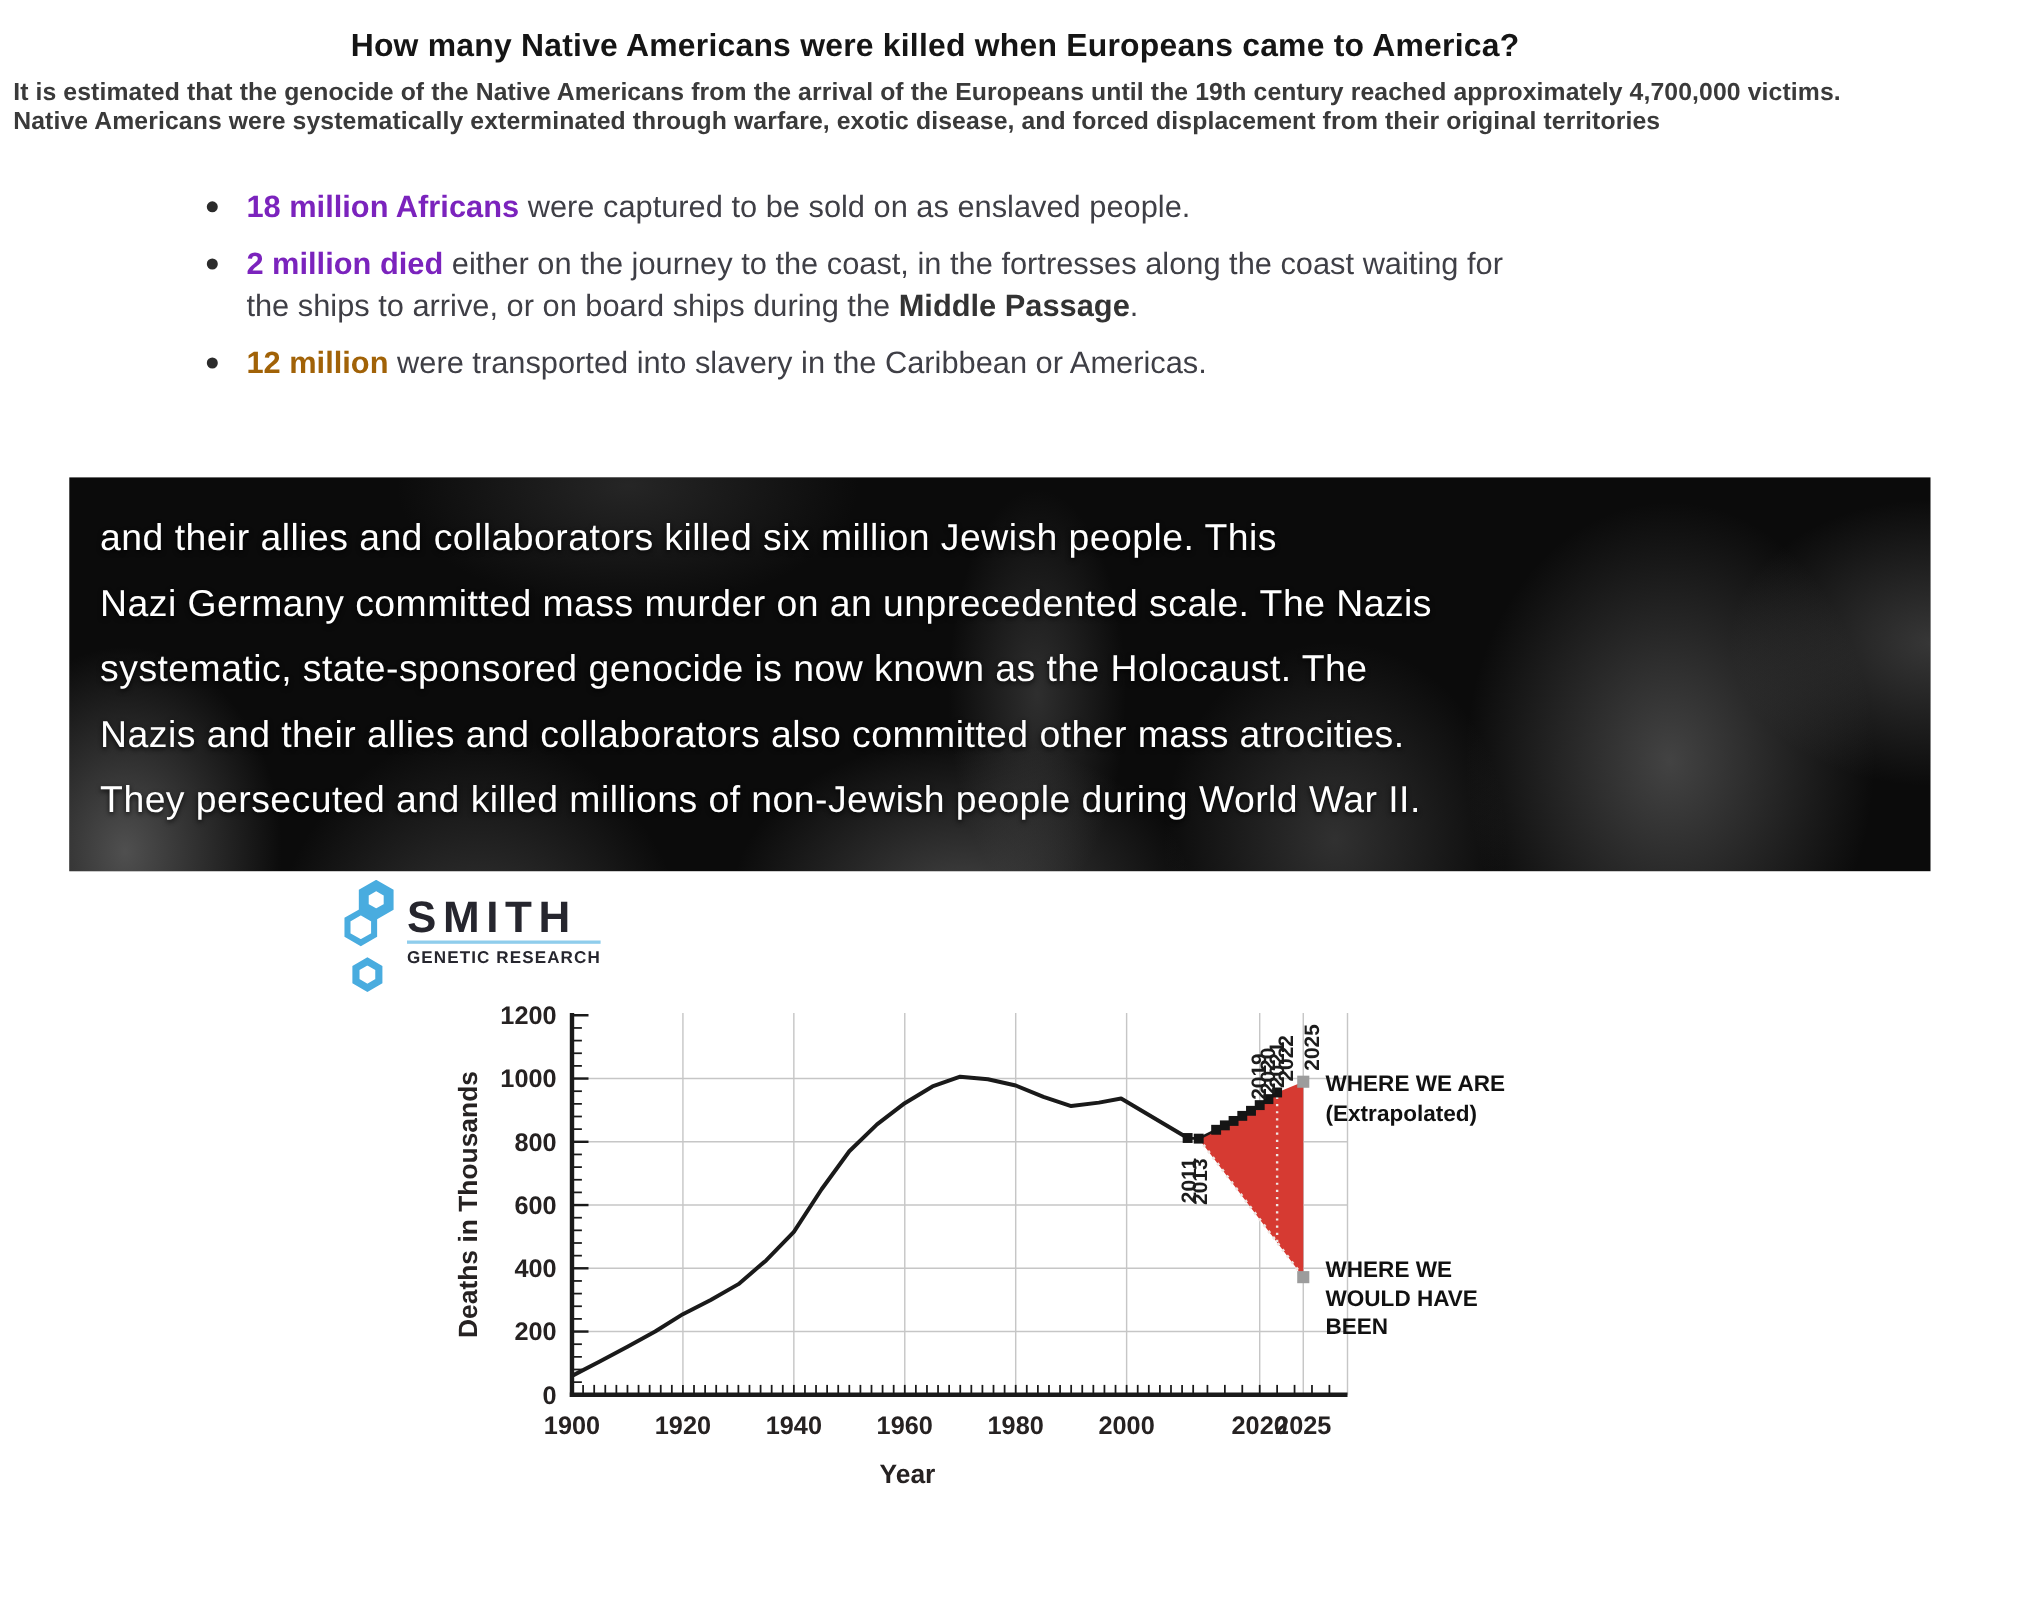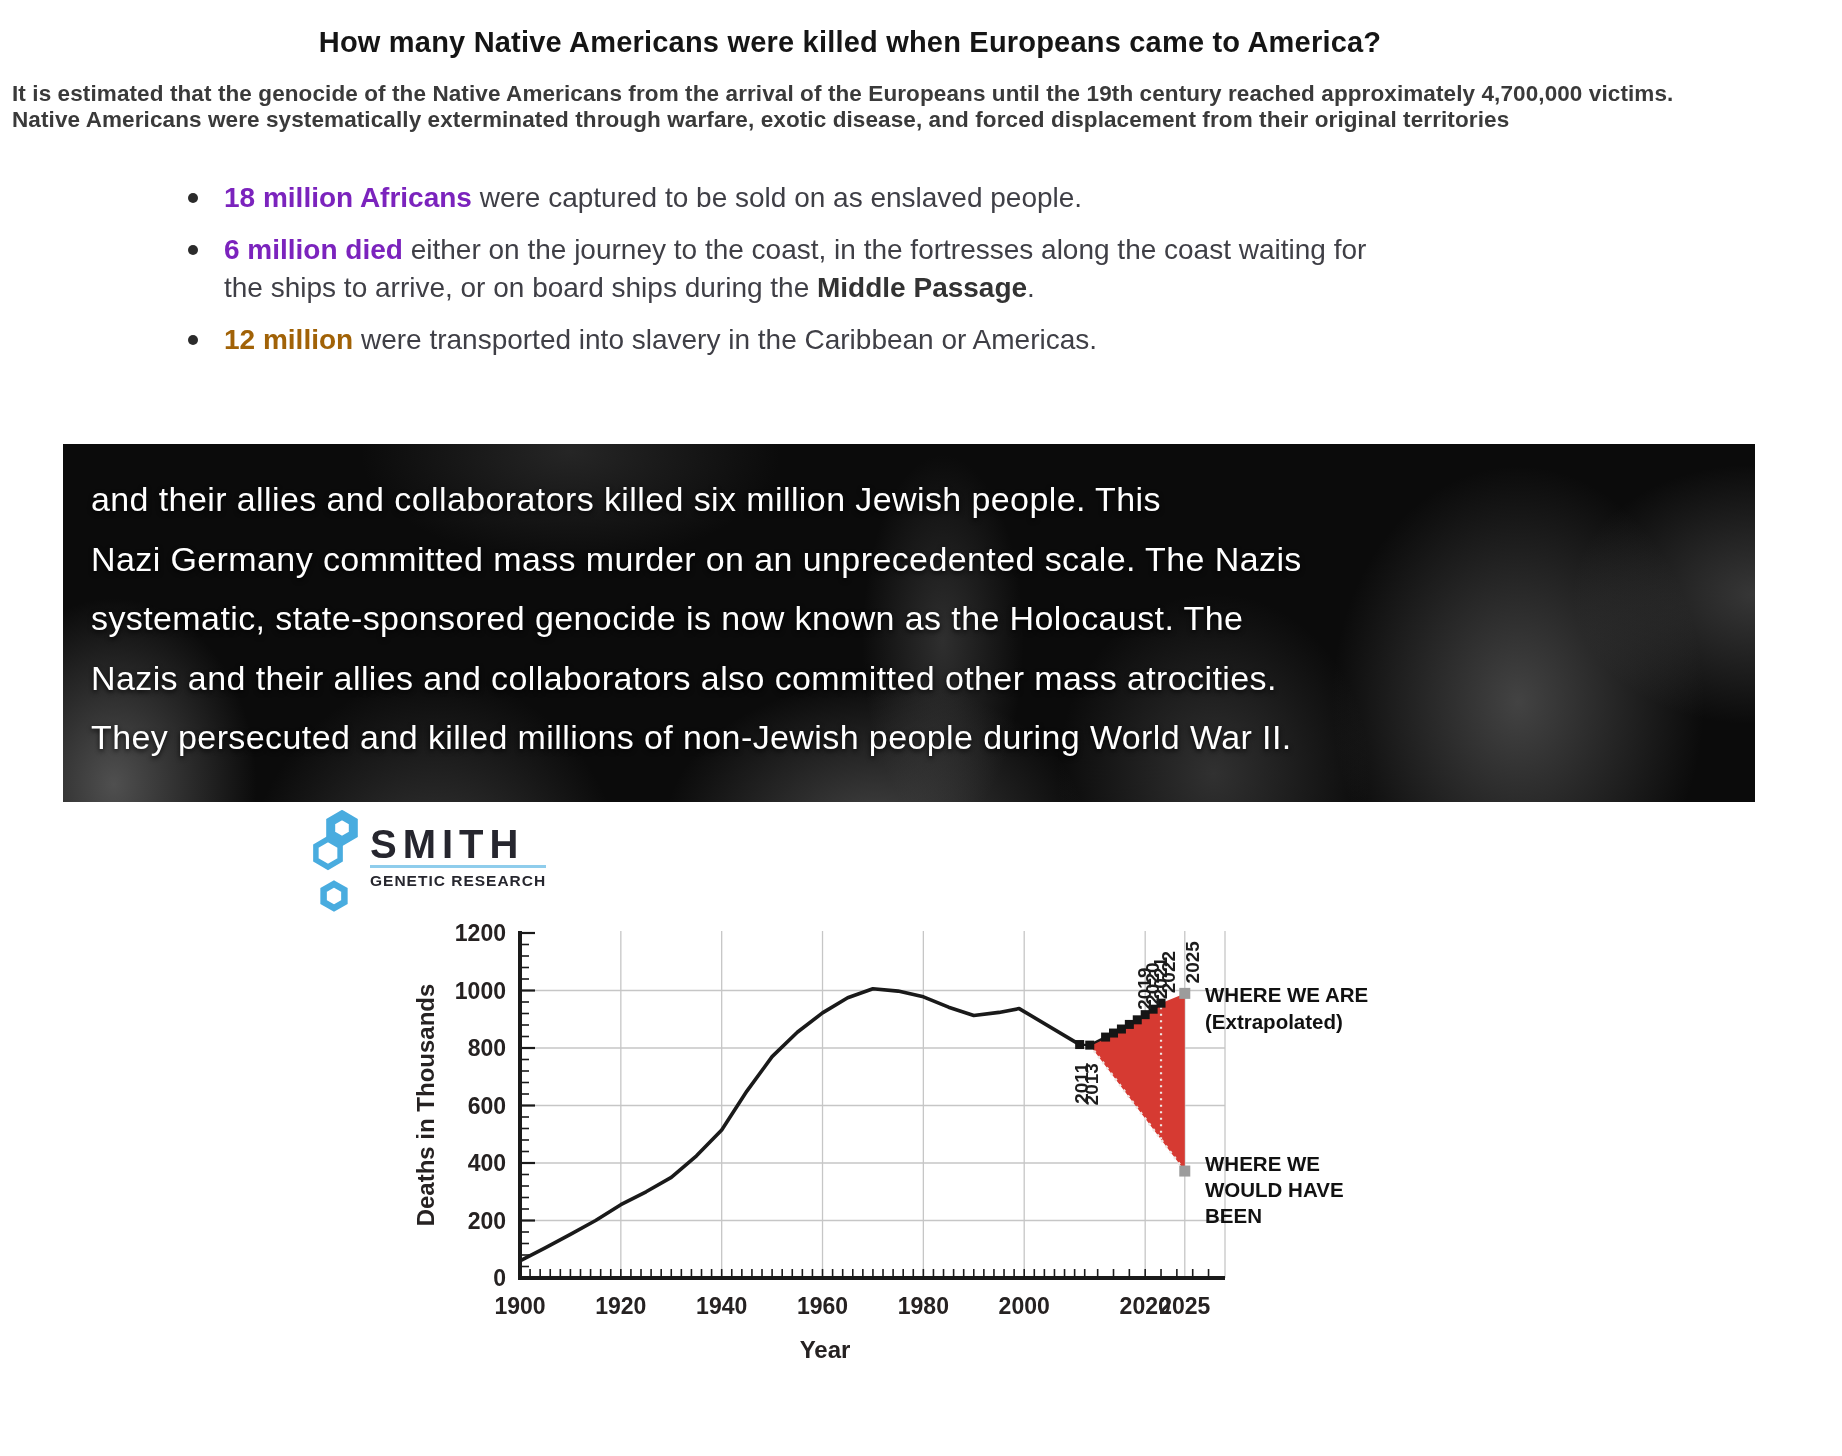--- a/index.html
+++ b/index.html
@@ -3,21 +3,21 @@
 <meta charset="utf-8">
 <style>
   html,body{margin:0;padding:0;background:#fff;}
   .page{position:relative;width:1842px;height:1456px;background:#ffffff;
         font-family:"Liberation Sans",sans-serif;overflow:hidden;border-radius:14px;}
 
   
   .title{margin:0;padding-top:26px;width:1700px;text-align:center;
          font-size:29px;font-weight:700;color:#151515;letter-spacing:.2px;}
   .intro{margin:0 0 0 12px;font-weight:700;font-size:22.5px;color:#3a3a3a;letter-spacing:.1px;}
-  .intro-1{margin-top:22px;}
+  .intro-1{margin-top:12px;}
   .intro-2{}
 
   
   .facts{list-style:none;margin:46px 0 0 178px;padding:0;
          font-size:28px;color:#3f3f46;}
   .facts li{position:relative;padding-left:46px;max-width:1160px;
             line-height:38px;margin-bottom:14px;}
   .facts li::before{content:"";position:absolute;left:10px;top:14px;width:10px;height:10px;
                     border-radius:50%;background:#2b2b2b;}
   .hl{font-weight:700;}
@@ -58,21 +58,21 @@
 
 <div class="page">
 
   <h1 class="title">How many Native Americans were killed when Europeans came to America?</h1>
 
   <p class="intro intro-1">It is estimated that the genocide of the Native Americans from the arrival of the Europeans until the 19th century reached approximately 4,700,000 victims.</p>
   <p class="intro intro-2">Native Americans were systematically exterminated through warfare, exotic disease, and forced displacement from their original territories</p>
 
   <ul class="facts" id="facts-list">
       <li><span class="hl" style="color: rgb(123, 35, 189);">18 million Africans</span><span> were captured to be sold on as enslaved people.</span></li>
-      <li><span class="hl" style="color: rgb(123, 35, 189);">6 million died</span><span> either on the journey to the coast, in the fortresses along the coast waiting for the ships to arrive, or on board ships during the </span><span class="b">Middle Passage</span><span>.</span></li>
+      <li><span class="hl" style="color: rgb(123, 35, 189);">2 million died</span><span> either on the journey to the coast, in the fortresses along the coast waiting for the ships to arrive, or on board ships during the </span><span class="b">Middle Passage</span><span>.</span></li>
       <li><span class="hl" style="color: #a16207;">12 million</span><span> were transported into slavery in the Caribbean or Americas.</span></li>
     </ul>
 
   <div class="banner" id="banner">
       <div class="banner-line">and their allies and collaborators killed six million Jewish people. This</div>
       <div class="banner-line">Nazi Germany committed mass murder on an unprecedented scale. The Nazis</div>
       <div class="banner-line">systematic, state-sponsored genocide is now known as the Holocaust. The</div>
       <div class="banner-line">Nazis and their allies and collaborators also committed other mass atrocities.</div>
       <div class="banner-line">They persecuted and killed millions of non-Jewish people during World War II.</div>
     </div>

